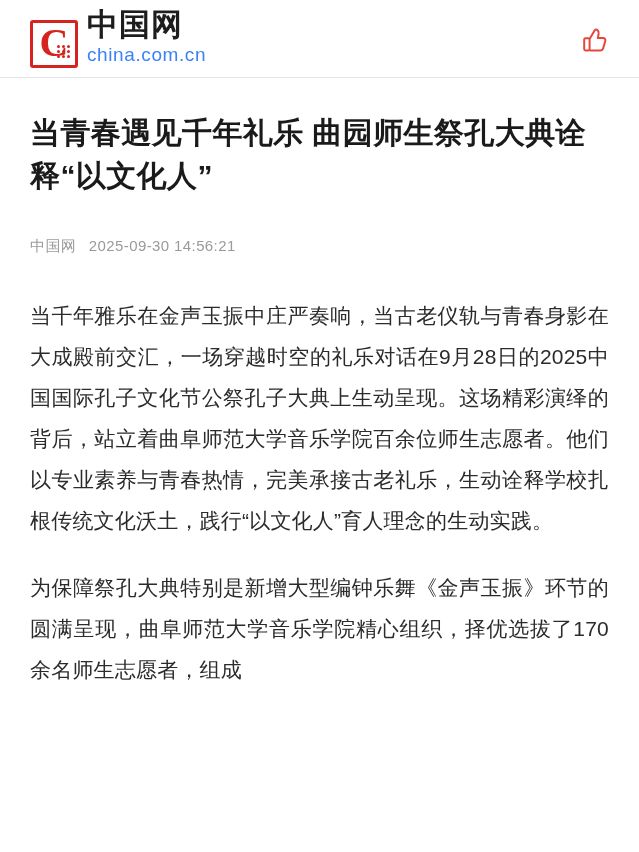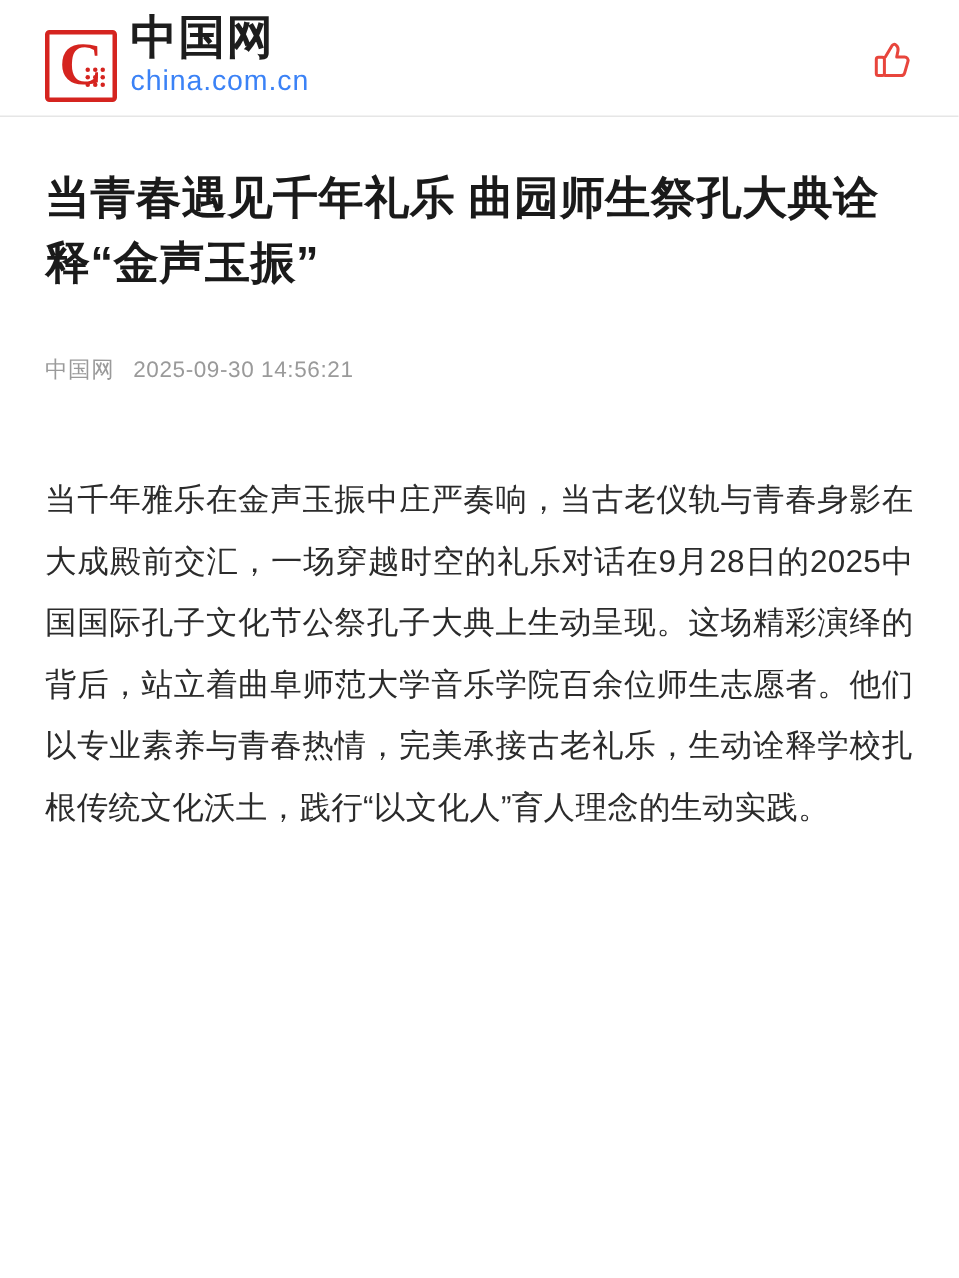--- a/index.html
+++ b/index.html
@@ -132,21 +132,21 @@
 
   .article-meta {
     margin-top: 40px;
     font-size: 15px;
     color: #9a9a9a;
     letter-spacing: 0.4px;
   }
   .article-meta .meta-source { margin-right: 8px; }
 
   .article-body {
-    margin-top: 58px;
+    margin-top: 40px;
   }
 
   .article-body p {
     margin: 0 0 26px 0;
     font-size: 21px;
     line-height: 1.95;
     color: #2b2b2b;
     text-align: justify;
     letter-spacing: 0.2px;
   }
@@ -180,25 +180,26 @@
 
     <button class="like-button">
       <svg width="28" height="28" viewBox="0 0 28 28" aria-hidden="true">
         <path d="M9.2 25.4h10.4c1.2 0 2.2-0.75 2.5-1.85l2.2-7.6c0.4-1.45-0.7-2.9-2.2-2.9h-5.3l0.85-4.2c0.3-1.5-0.25-3.05-1.45-3.95-0.8-0.6-1.95-0.4-2.45 0.45l-4.55 7.7" fill="none" stroke="#e8453c" stroke-width="2" stroke-linejoin="round" stroke-linecap="round"></path>
         <rect x="3.2" y="13.2" width="5.4" height="12.2" rx="1.4" fill="none" stroke="#e8453c" stroke-width="2"></rect>
       </svg>
     </button>
   </div>
 
   <div class="article">
-    <h1 class="article-title">当青春遇见千年礼乐 曲园师生祭孔大典诠释“金声玉振”</h1>
+    <h1 class="article-title">当青春遇见千年礼乐 曲园师生祭孔大典诠释“以文化人”</h1>
 
     <div class="article-meta">
       <span class="meta-source">中国网</span>
       <span class="meta-time">2025-09-30 14:56:21</span>
     </div>
 
     <div class="article-body">
       <p>当千年雅乐在金声玉振中庄严奏响，当古老仪轨与青春身影在大成殿前交汇，一场穿越时空的礼乐对话在9月28日的2025中国国际孔子文化节公祭孔子大典上生动呈现。这场精彩演绎的背后，站立着曲阜师范大学音乐学院百余位师生志愿者。他们以专业素养与青春热情，完美承接古老礼乐，生动诠释学校扎根传统文化沃土，践行“以文化人”育人理念的生动实践。</p>
+      <p>为保障祭孔大典特别是新增大型编钟乐舞《金声玉振》环节的圆满呈现，曲阜师范大学音乐学院精心组织，择优选拔了170余名师生志愿者，组成</p>
     </div>
   </div>
 
 </div>
 
 </body></html>

